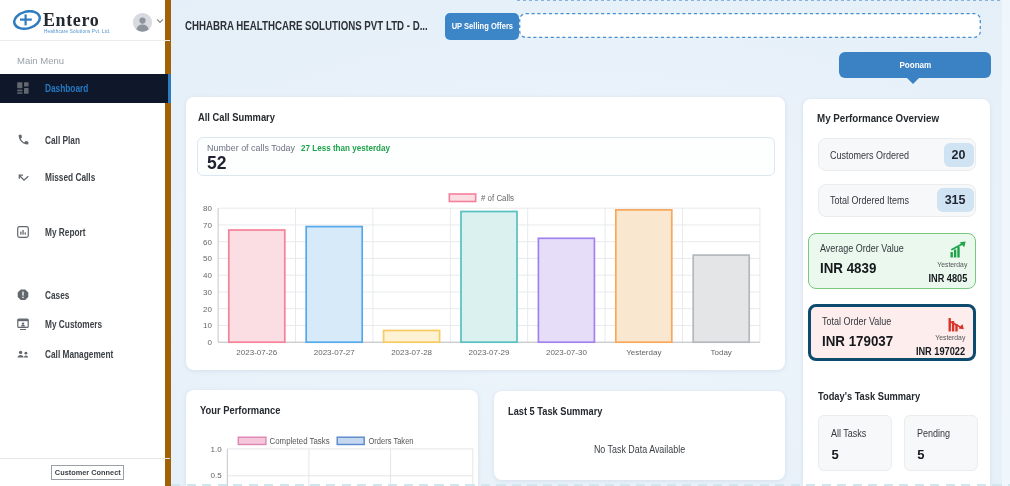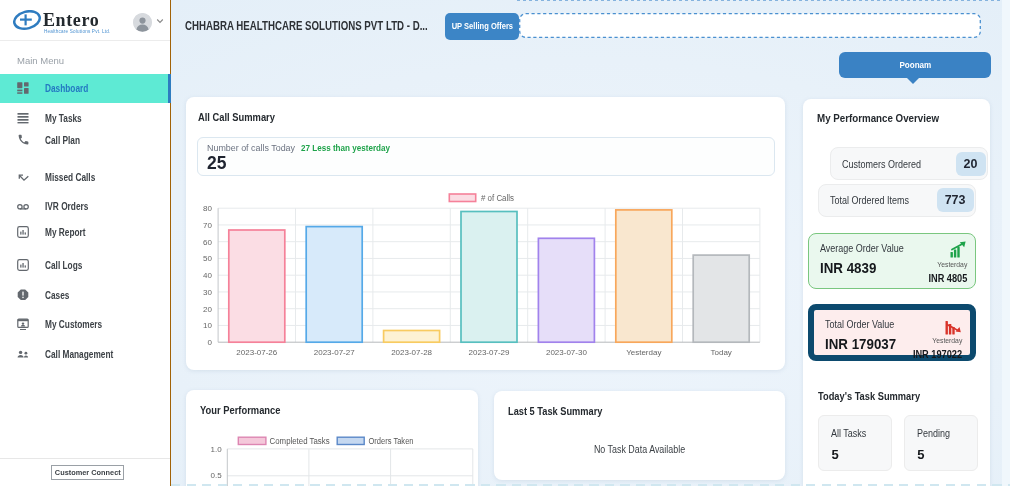--- a/index.html
+++ b/index.html
@@ -3,31 +3,31 @@
 <meta charset="utf-8">
 <style>
   * { margin:0; padding:0; box-sizing:border-box; }
   html,body { width:1010px; height:486px; overflow:hidden; font-family:"Liberation Sans", sans-serif; }
   body { position:relative; background:#e9f2fa; }
   .abs { position:absolute; }
   
   #content-bg { left:171px; top:0; width:839px; height:486px;
     background: radial-gradient(ellipse 820px 420px at 50% 60%, #eef5fc 0%, #e8f1f9 55%, #e2eef8 100%); }
   
-  #sidebar { left:0; top:0; width:171px; height:486px; background:#fff; border-right:1px solid #a16207; z-index:5; }
+  #sidebar { left:0; top:0; width:171px; height:486px; background:#fff; border-right:6px solid #a16207; z-index:5; }
   #sb-top { position:absolute; left:0; top:0; width:170px; height:41px; border-bottom:1px solid #ececec; }
   #logo-text { position:absolute; left:43px; top:10px; font-family:"Liberation Serif", serif; font-weight:700; font-size:18px; color:#23292e; letter-spacing:0.6px; }
   #logo-sub { position:absolute; left:44px; top:28.5px; font-size:4.6px; color:#4a90d0; letter-spacing:0.2px; }
   #avatar { position:absolute; left:133px; top:13px; width:19px; height:19px; border-radius:50%; background:#d7dade; overflow:hidden; }
   #chev { position:absolute; left:156px; top:17px; width:8px; height:8px; color:#777; font-size:9px; }
   #main-menu-lbl { position:absolute; left:17px; top:55px; font-size:9.5px; color:#9aa1a8; }
   .mi { position:absolute; left:0; width:171px; height:29.5px; }
   .mi .ic { position:absolute; left:17px; top:8.5px; width:12px; height:12px; }
   .mi .lb { position:absolute; left:44.5px; top:50%; transform:translateY(-50%) scaleX(0.79); transform-origin:left center; font-size:10.5px; font-weight:700; color:#3c4146; white-space:nowrap; }
-  .mi.active { background:#5eead4; }
+  .mi.active { background:#0f172a; }
   .mi.active::after { content:""; position:absolute; right:0; top:0; width:3.5px; height:100%; background:#2e7cc0; }
   .mi.active .lb { color:#2479c2; }
   #sb-sep { position:absolute; left:0; top:458px; width:170px; height:1px; background:#e7e7e7; }
   #cust-conn { position:absolute; left:51px; top:465px; width:73px; height:15px; border:1px solid #9aa0a6; background:#fff; font-size:8px; font-weight:700; color:#3c4146; text-align:center; line-height:13px; white-space:nowrap; }
   #cust-conn span { display:inline-block; transform:scaleX(0.92); transform-origin:center center; }
   
   #hdr-title { left:185px; top:19px; font-size:12px; font-weight:700; color:#2d3136; transform:scaleX(0.808); transform-origin:left center; white-space:nowrap; z-index:3; }
   #dash-box { left:519px; top:13px; width:462px; height:25px; z-index:2; }
   #upsell { left:445px; top:12.5px; width:74px; height:27px; background:#3c85c6; border-radius:5px; color:#fff; font-size:8.2px; font-weight:700; text-align:center; line-height:27px; z-index:3; }
   #upsell span { display:inline-block; transform:scaleX(0.92); }
@@ -47,27 +47,27 @@
   
   #card-yp { left:186px; top:390px; width:291.5px; height:110px; }
   #yp-title { left:199.5px; top:404px; font-size:10.5px; font-weight:700; color:#24292e; transform:scaleX(0.892); transform-origin:left center; white-space:nowrap; }
   #card-l5 { left:494px; top:390.5px; width:291px; height:89.5px; }
   #l5-title { left:507.5px; top:405px; font-size:10.5px; font-weight:700; color:#24292e; transform:scaleX(0.881); transform-origin:left center; white-space:nowrap; }
   #l5-empty { left:494px; top:444px; width:291px; text-align:center; font-size:10px; color:#3a3f44; transform:scaleX(0.89); transform-origin:center center; }
   
   #card-perf { left:803px; top:99px; width:187px; height:400px; border-radius:8px 8px 0 0; }
   #perf-title { left:817px; top:111.5px; font-size:10.5px; font-weight:700; color:#24292e; transform:scaleX(0.929); transform-origin:left center; white-space:nowrap; }
   .statrow { position:absolute; left:817.5px; width:158.5px; height:33px; background:#f7f8f9; border:1px solid #ebeced; border-radius:8px; }
-  #stat1 { top:147px;margin-left:12px; }
+  #stat1 { top:138px; }
   #stat2 { top:183.7px; }
   .statrow .sl { position:absolute; left:11px; top:50%; transform:translateY(-50%) scaleX(0.9); transform-origin:left center; font-size:10px; color:#33383e; white-space:nowrap; }
   .statrow .badge { position:absolute; right:1.5px; top:50%; transform:translateY(-50%); background:#cfe3f2; border-radius:6px; font-weight:700; font-size:12.5px; color:#1f2430; padding:5px 8px; }
   .bigcard { position:absolute; left:808px; width:168px; height:56.5px; border-radius:8px; }
   #avg-card { top:232.5px; background:#eaf8ee; border:1px solid #7ac77f; }
-  #tot-card { top:304px; background:#fdeded; border:6px solid #0c4a6e; }
+  #tot-card { top:304px; background:#fdeded; border:3px solid #0c4a6e; }
   .bigcard .t { position:absolute; left:11px; top:9px; font-size:10px; color:#33383e; transform:scaleX(0.9); transform-origin:left center; white-space:nowrap; }
   .bigcard .v { position:absolute; left:10.5px; top:26px; font-size:14.5px; font-weight:700; color:#15181c; transform:scaleX(0.92); transform-origin:left center; white-space:nowrap; }
   .bigcard .y1 { position:absolute; right:8px; top:26px; font-size:8px; color:#555; transform:scaleX(0.85); transform-origin:right center; white-space:nowrap; }
   .bigcard .y2 { position:absolute; right:8px; top:38px; font-size:10.5px; font-weight:700; color:#15181c; transform:scaleX(0.877); transform-origin:right center; white-space:nowrap; }
   #tts-title { left:817.5px; top:389.5px; font-size:10.5px; font-weight:700; color:#24292e; transform:scaleX(0.885); transform-origin:left center; white-space:nowrap; z-index:4; }
   .taskcard { position:absolute; top:414.5px; width:73.3px; height:56.7px; background:#f7f8f9; border:1px solid #ececec; border-radius:6px; z-index:4; }
   #task1 { left:818.4px;padding-left:16px; }
   #task2 { left:904.3px; }
   .taskcard .tl { position:absolute; left:12px; top:12px; font-size:10px; color:#33383e; transform:scaleX(0.9); transform-origin:left center; white-space:nowrap; }
   .taskcard .tv { position:absolute; left:12px; top:31px; font-size:13px; font-weight:700; color:#15181c; }
@@ -89,21 +89,21 @@
   </svg>
   <div id="upsell" class="abs"><span>UP Selling Offers</span></div>
   <div id="poonam" class="abs"><span>Poonam</span></div>
   <div id="poonam-tri" class="abs"></div>
 
   <div id="card-acs" class="card"></div>
   <div id="acs-title" class="abs">All Call Summary</div>
   <div id="acs-sub" class="abs"></div>
   <div id="acs-n1" class="abs">Number of calls Today</div>
   <div id="acs-n2" class="abs">27 Less than yesterday</div>
-  <div id="acs-52" class="abs">25</div>
+  <div id="acs-52" class="abs">52</div>
   <svg class="abs" style="left:186px;top:97px" width="599" height="273" viewBox="0 0 599 273">
 
     <rect x="263.3" y="97" width="26.4" height="7.5" fill="#fbdde4" stroke="#f58199" stroke-width="1.6"></rect>
     <text x="295" y="103.7" font-size="8.5" fill="#666" textLength="33" lengthAdjust="spacingAndGlyphs"># of Calls</text>
 
     <g stroke="#e7eaec" stroke-width="1">
       <line x1="32.1" y1="111.2" x2="573.9" y2="111.2"></line>
       <line x1="32.1" y1="127.95" x2="573.9" y2="127.95"></line>
       <line x1="32.1" y1="144.7" x2="573.9" y2="144.7"></line>
       <line x1="32.1" y1="161.45" x2="573.9" y2="161.45"></line>
@@ -180,21 +180,21 @@
   <div id="l5-empty" class="abs">No Task Data Available</div>
 
   <div id="card-perf" class="card"></div>
   <div id="perf-title" class="abs">My Performance Overview</div>
   <div id="stat1" class="statrow">
     <span class="sl">Customers Ordered</span>
     <span class="badge">20</span>
   </div>
   <div id="stat2" class="statrow">
     <span class="sl">Total Ordered Items</span>
-    <span class="badge">773</span>
+    <span class="badge">315</span>
   </div>
   <div id="avg-card" class="bigcard">
     <span class="t">Average Order Value</span>
     <span class="v">INR 4839</span>
     <span class="y1">Yesterday</span>
     <span class="y2">INR 4805</span>
     <svg style="position:absolute;right:8px;top:7px" width="17" height="17" viewBox="0 0 17 17">
       <g fill="#1ea34a">
         <rect x="0.5" y="11" width="2.4" height="5.5" rx="0.5"></rect>
         <rect x="3.9" y="8.5" width="2.4" height="8" rx="0.5"></rect>
@@ -258,77 +258,45 @@
         <g fill="#63686e">
         <rect x="0.2" y="0.2" width="5.2" height="6" rx="0.6"></rect>
         <rect x="7" y="0.2" width="4.6" height="4.4" rx="0.6"></rect>
         <rect x="0.2" y="7.6" width="5.2" height="1.7"></rect>
         <rect x="0.2" y="10.3" width="5.2" height="1.5"></rect>
         <rect x="7" y="6" width="4.6" height="5.8" rx="0.6"></rect>
         </g>
       </svg>
       <span class="lb">Dashboard</span>
     </div>
-    <div class="mi" style="top:103px">
-      <svg class="ic" viewBox="0 0 12 12">
-        <g fill="#63686e">
-        <rect x="0.5" y="1" width="11" height="1.7"></rect>
-          <rect x="0.5" y="4" width="11" height="1.7"></rect>
-        <rect x="0.5" y="7" width="11" height="1.7"></rect>
-          <rect x="0.5" y="10" width="11" height="1.4"></rect>
-        </g>
-      </svg>
-      <span class="lb">My Tasks</span>
-    </div>
     <div class="mi" style="top:125px">
       <svg class="ic" style="width:13px;height:13px;left:16.5px;top:8px" viewBox="0 0 24 24">
         <path fill="#63686e" d="M6.62 10.79c1.44 2.83 3.76 5.14 6.59 6.59l2.2-2.2c.27-.27.67-.36 1.02-.24 1.12.37 2.33.57 3.57.57.55 0 1 .45 1 1V20c0 .55-.45 1-1 1-9.39 0-17-7.61-17-17 0-.55.45-1 1-1h3.5c.55 0 1 .45 1 1 0 1.25.2 2.45.57 3.57.11.35.03.74-.25 1.02l-2.2 2.2z"></path>
       </svg>
       <span class="lb">Call Plan</span>
     </div>
     <div class="mi" style="top:162px">
       <svg class="ic" viewBox="0 0 12 12">
         <g fill="none" stroke="#63686e" stroke-width="1.3">
         <path d="M2.3 4.2 L7 9.2 L11.3 5.2"></path>
           <path d="M2.3 7.8 L2.3 4.2 L6 4.2"></path>
         </g>
       </svg>
       <span class="lb">Missed Calls</span>
-    </div>
-    <div class="mi" style="top:191.5px">
-      <svg class="ic" viewBox="0 0 12 12">
-        <g fill="none" stroke="#63686e" stroke-width="1.25">
-        <circle cx="2.9" cy="6.7" r="2.2"></circle>
-          <circle cx="9.1" cy="6.7" r="2.2"></circle>
-          <line x1="2.9" y1="8.9" x2="9.1" y2="8.9"></line>
-        </g>
-      </svg>
-      <span class="lb">IVR Orders</span>
     </div>
     <div class="mi" style="top:217px">
       <svg class="ic" viewBox="0 0 12 12">
         <g>
         <rect x="0.7" y="0.7" width="10.6" height="10.6" rx="1.8" fill="none" stroke="#63686e" stroke-width="1.2"></rect>
         <rect x="3.2" y="5.6" width="1.3" height="3" fill="#63686e"></rect>
         <rect x="5.4" y="4" width="1.3" height="4.6" fill="#63686e"></rect>
         <rect x="7.6" y="6.4" width="1.3" height="2.2" fill="#63686e"></rect>
         </g>
       </svg>
       <span class="lb">My Report</span>
-    </div>
-    <div class="mi" style="top:250.5px">
-      <svg class="ic" viewBox="0 0 12 12">
-        <g>
-        <rect x="0.7" y="0.7" width="10.6" height="10.6" rx="1.8" fill="none" stroke="#63686e" stroke-width="1.2"></rect>
-        <rect x="3.2" y="5.6" width="1.3" height="3" fill="#63686e"></rect>
-        <rect x="5.4" y="4" width="1.3" height="4.6" fill="#63686e"></rect>
-        <rect x="7.6" y="6.4" width="1.3" height="2.2" fill="#63686e"></rect>
-        </g>
-      </svg>
-      <span class="lb">Call Logs</span>
     </div>
     <div class="mi" style="top:280px">
       <svg class="ic" viewBox="0 0 12 12">
         <g>
         <path fill="#63686e" d="M3.8 0.5 h4.4 l3.1 3.1 v4.4 l-3.1 3.1 h-4.4 l-3.1 -3.1 v-4.4 z"></path>
         <rect x="5.35" y="2.6" width="1.3" height="4" fill="#fff"></rect>
         <rect x="5.35" y="7.7" width="1.3" height="1.4" fill="#fff"></rect>
         </g>
       </svg>
       <span class="lb">Cases</span>

